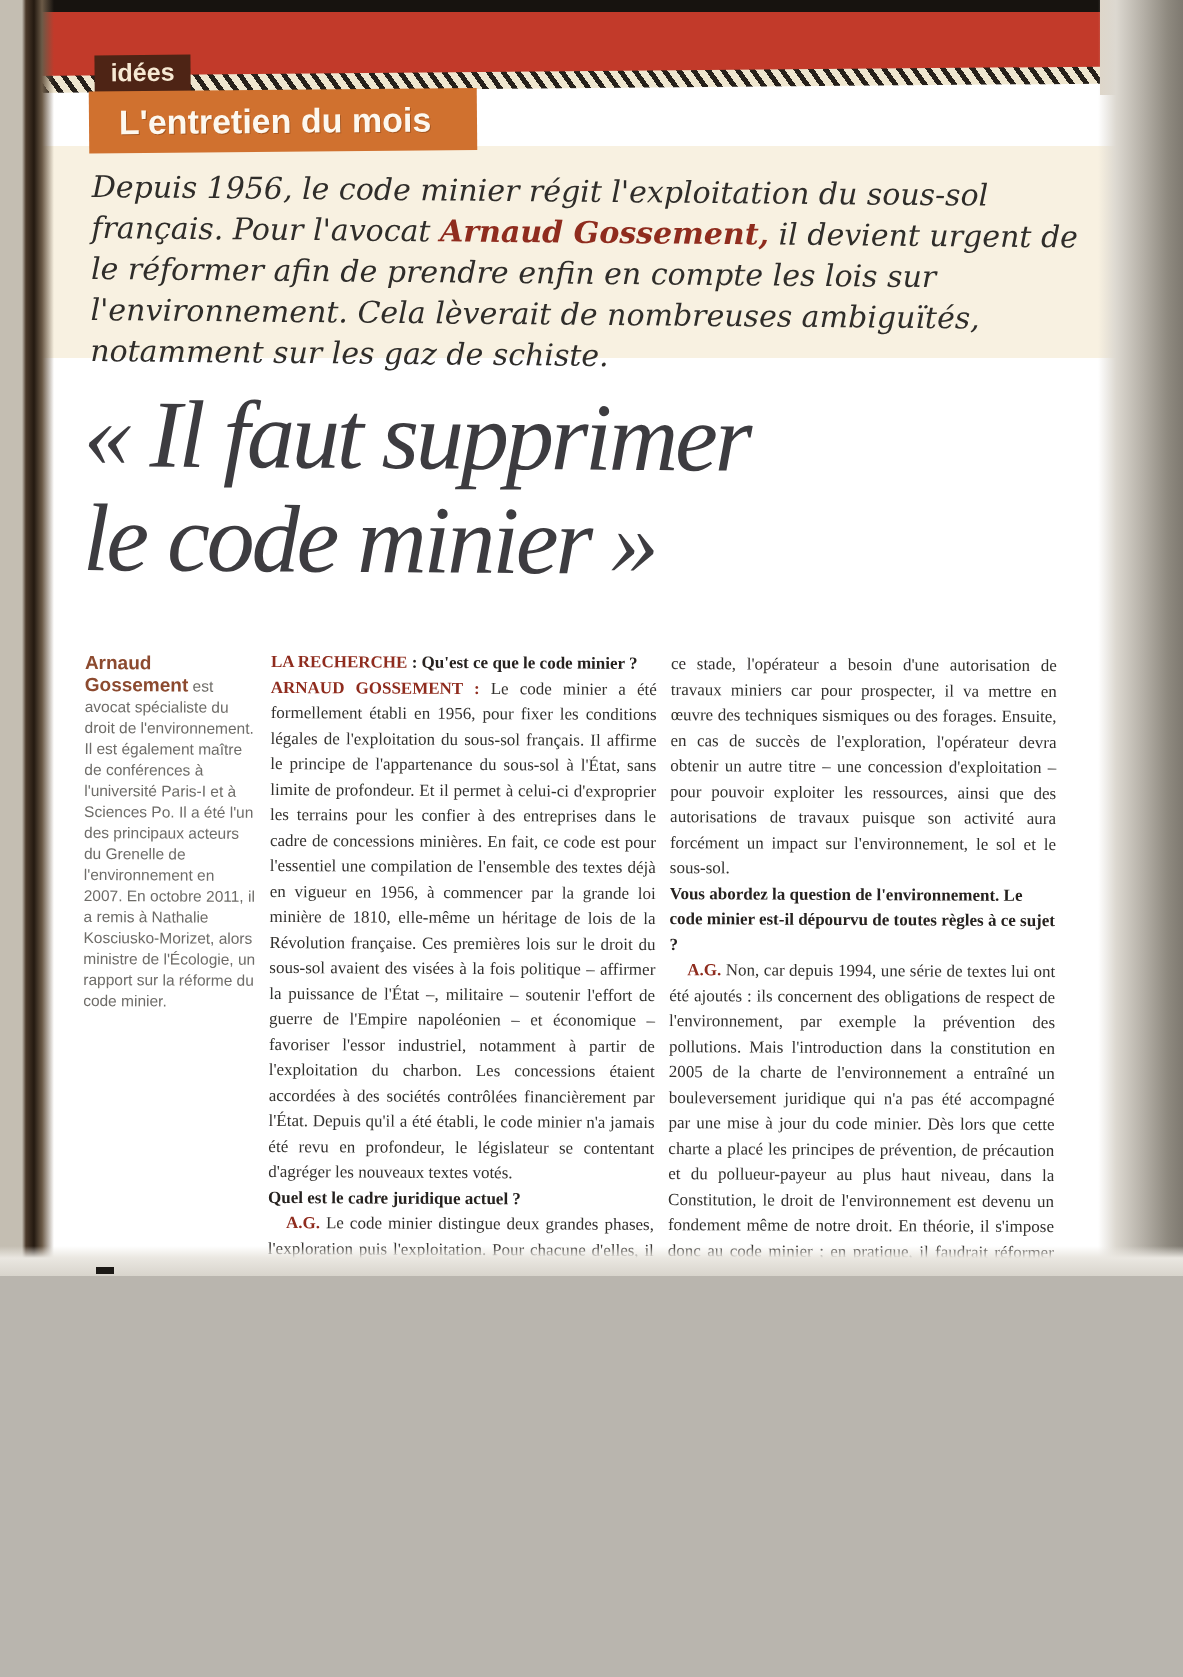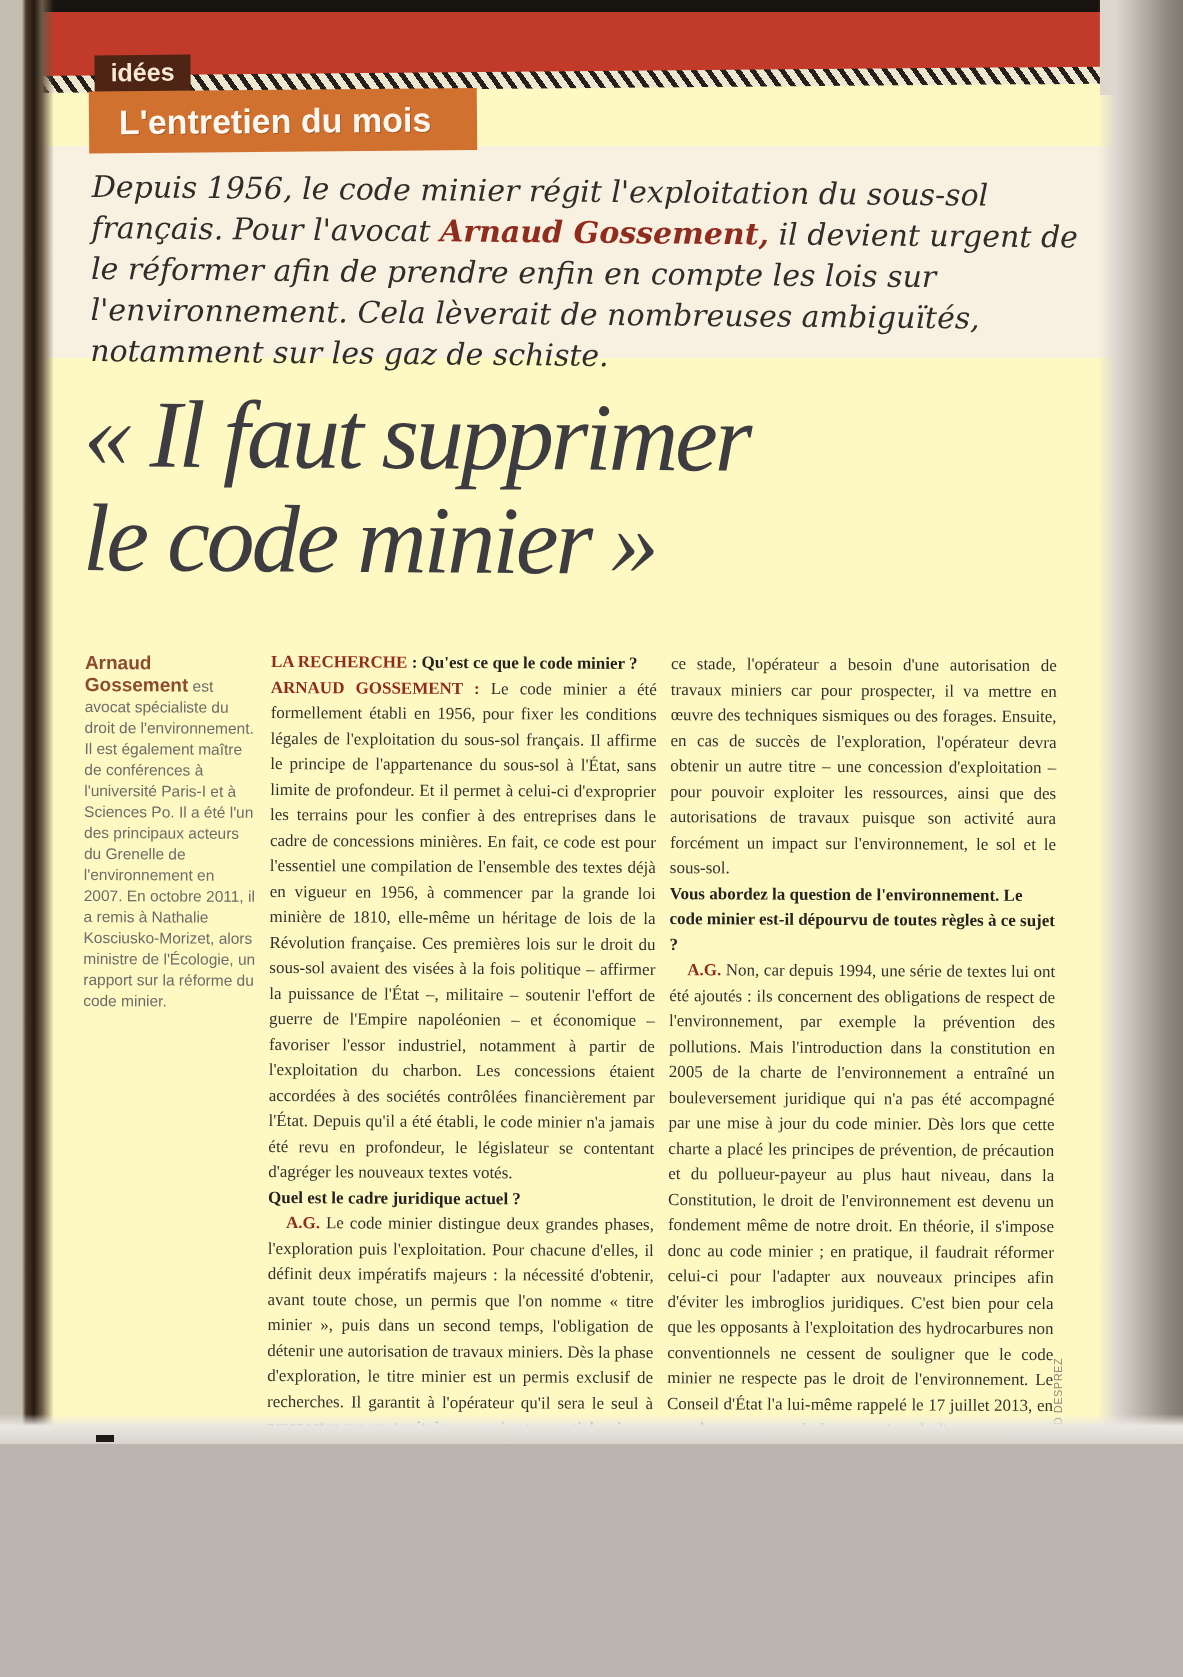--- a/index.html
+++ b/index.html
@@ -1,18 +1,18 @@
 <!DOCTYPE html>
 <html lang="fr"><head>
 <meta charset="utf-8">
 <style>
   html,body{margin:0;padding:0;background:#b9b5ae;}
   .canvas{
-    position:relative; width:1183px; height:1444px; overflow:hidden;
-    background:#fef9c3; font-family:"Liberation Serif", serif;
+    position:relative; width:1183px; height:1276px; overflow:hidden;
+    background:#ffffff; font-family:"Liberation Serif", serif;
   }
   
   .edge-top{position:absolute;left:28px;top:0;width:1090px;height:12px;background:#17130f;}
   .edge-top-right{position:absolute;left:1100px;top:0;width:83px;height:95px;background:#ded6c9;}
   .spine{position:absolute;left:0;top:0;width:54px;height:1677px;
     background:linear-gradient(90deg,#c4beb2 0 22px,#4a392a 26px,#241a11 34px,#6b5a47 42px,rgba(0,0,0,0) 54px);}
   .edge-right{position:absolute;right:0;top:0;width:85px;height:1677px;
     background:linear-gradient(90deg,rgba(0,0,0,0) 0,#dcd8d0 18px,#b5b0a7 45px,#8e897f 70px,#7e7970 85px);}
   .edge-bottom{position:absolute;left:0;bottom:0;width:1183px;height:30px;
     background:linear-gradient(180deg,rgba(0,0,0,0) 0,#eae7e1 12px,#d8d4cc 30px);}

